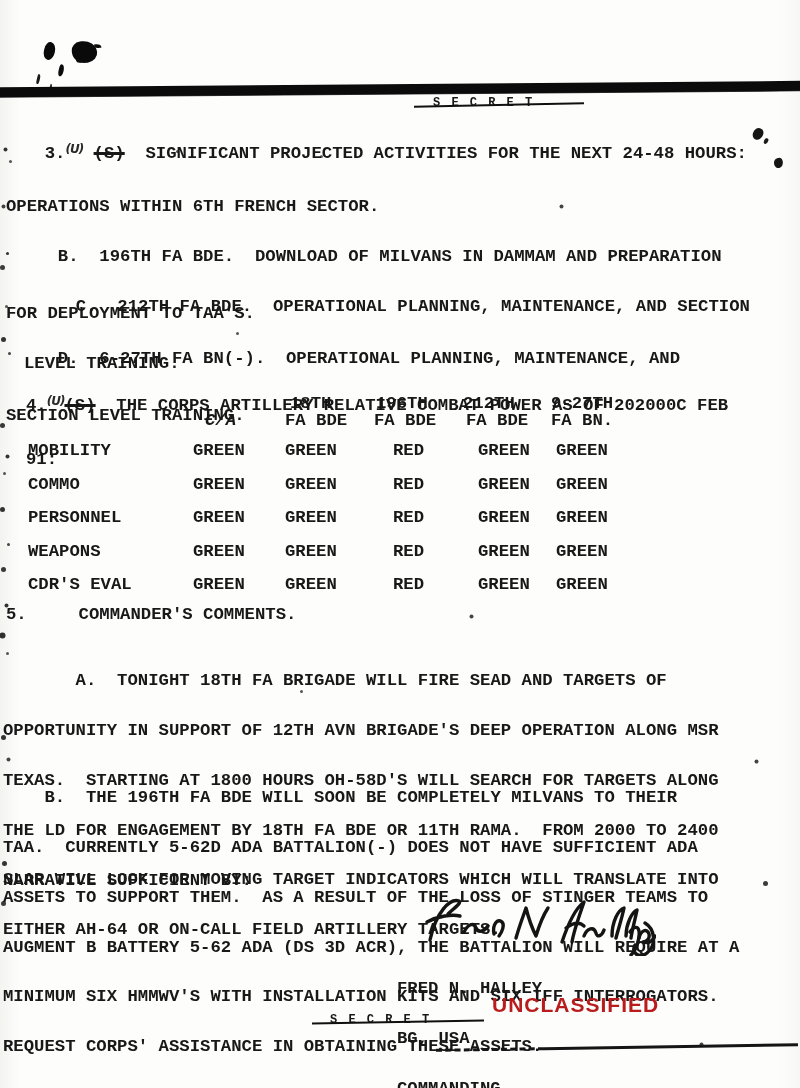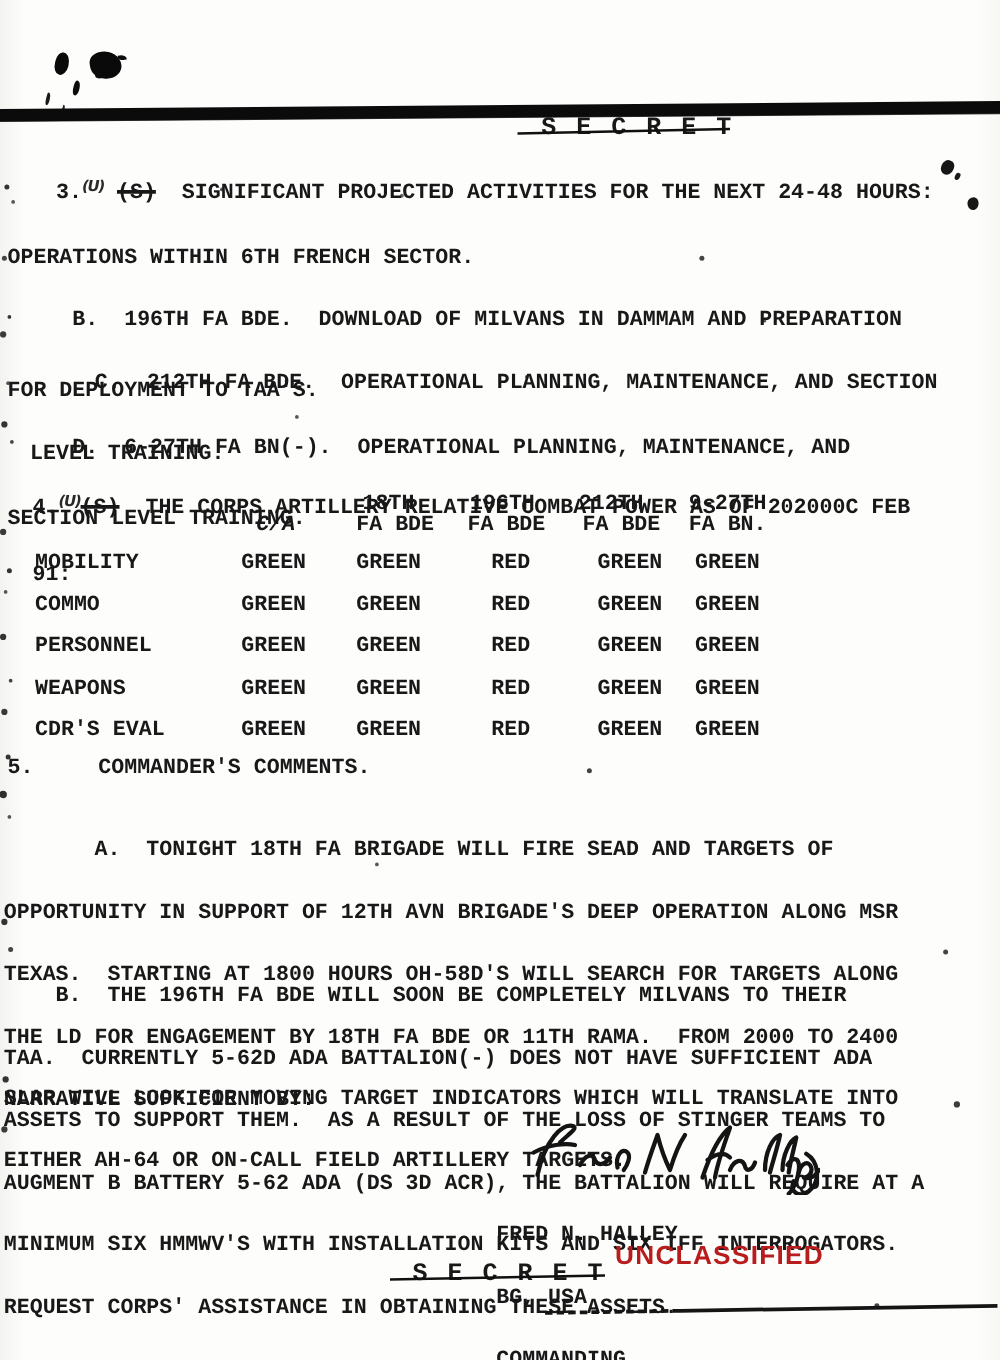--- a/index.html
+++ b/index.html
@@ -13,21 +13,21 @@
     font-weight:700;font-size:17.3px;line-height:16.6px;
     color:#181818;white-space:pre;letter-spacing:0;
   }
   .lh19{line-height:19px;}
   .lh18{line-height:18px;}
   .hand{
     font-family:"DejaVu Sans",sans-serif;font-style:italic;font-weight:700;
     font-size:12px;vertical-align:5px;letter-spacing:-1px;color:#2a2a2a;
   }
   .struck{text-decoration:line-through;text-decoration-thickness:2.6px;}
-  .secret{letter-spacing:2px;font-size:20px;}
+  .secret{letter-spacing:2px;font-size:12px;}
   .strike-line{position:absolute;height:0;border-top:2.6px solid #101010;}
   
   .trow{position:absolute;left:28px;display:grid;grid-template-columns:162px 92px 89px 92px 88px 90px;}
   .trow span{display:block;}
   .hrow1 span:nth-child(3){padding-left:8px;}
   .hrow1 span:nth-child(4){padding-left:5px;font-family:Liberation Mono, monospace;}
   .hrow2 span:nth-child(2){padding-left:15px;font-style:italic;}
   .hrow2 span:nth-child(3),.hrow2 span:nth-child(4),.hrow2 span:nth-child(5){padding-left:3px;}
   .vrow span:nth-child(2),.vrow span:nth-child(3){padding-left:3px;}
   .vrow span:nth-child(4){padding-left:22px;}

